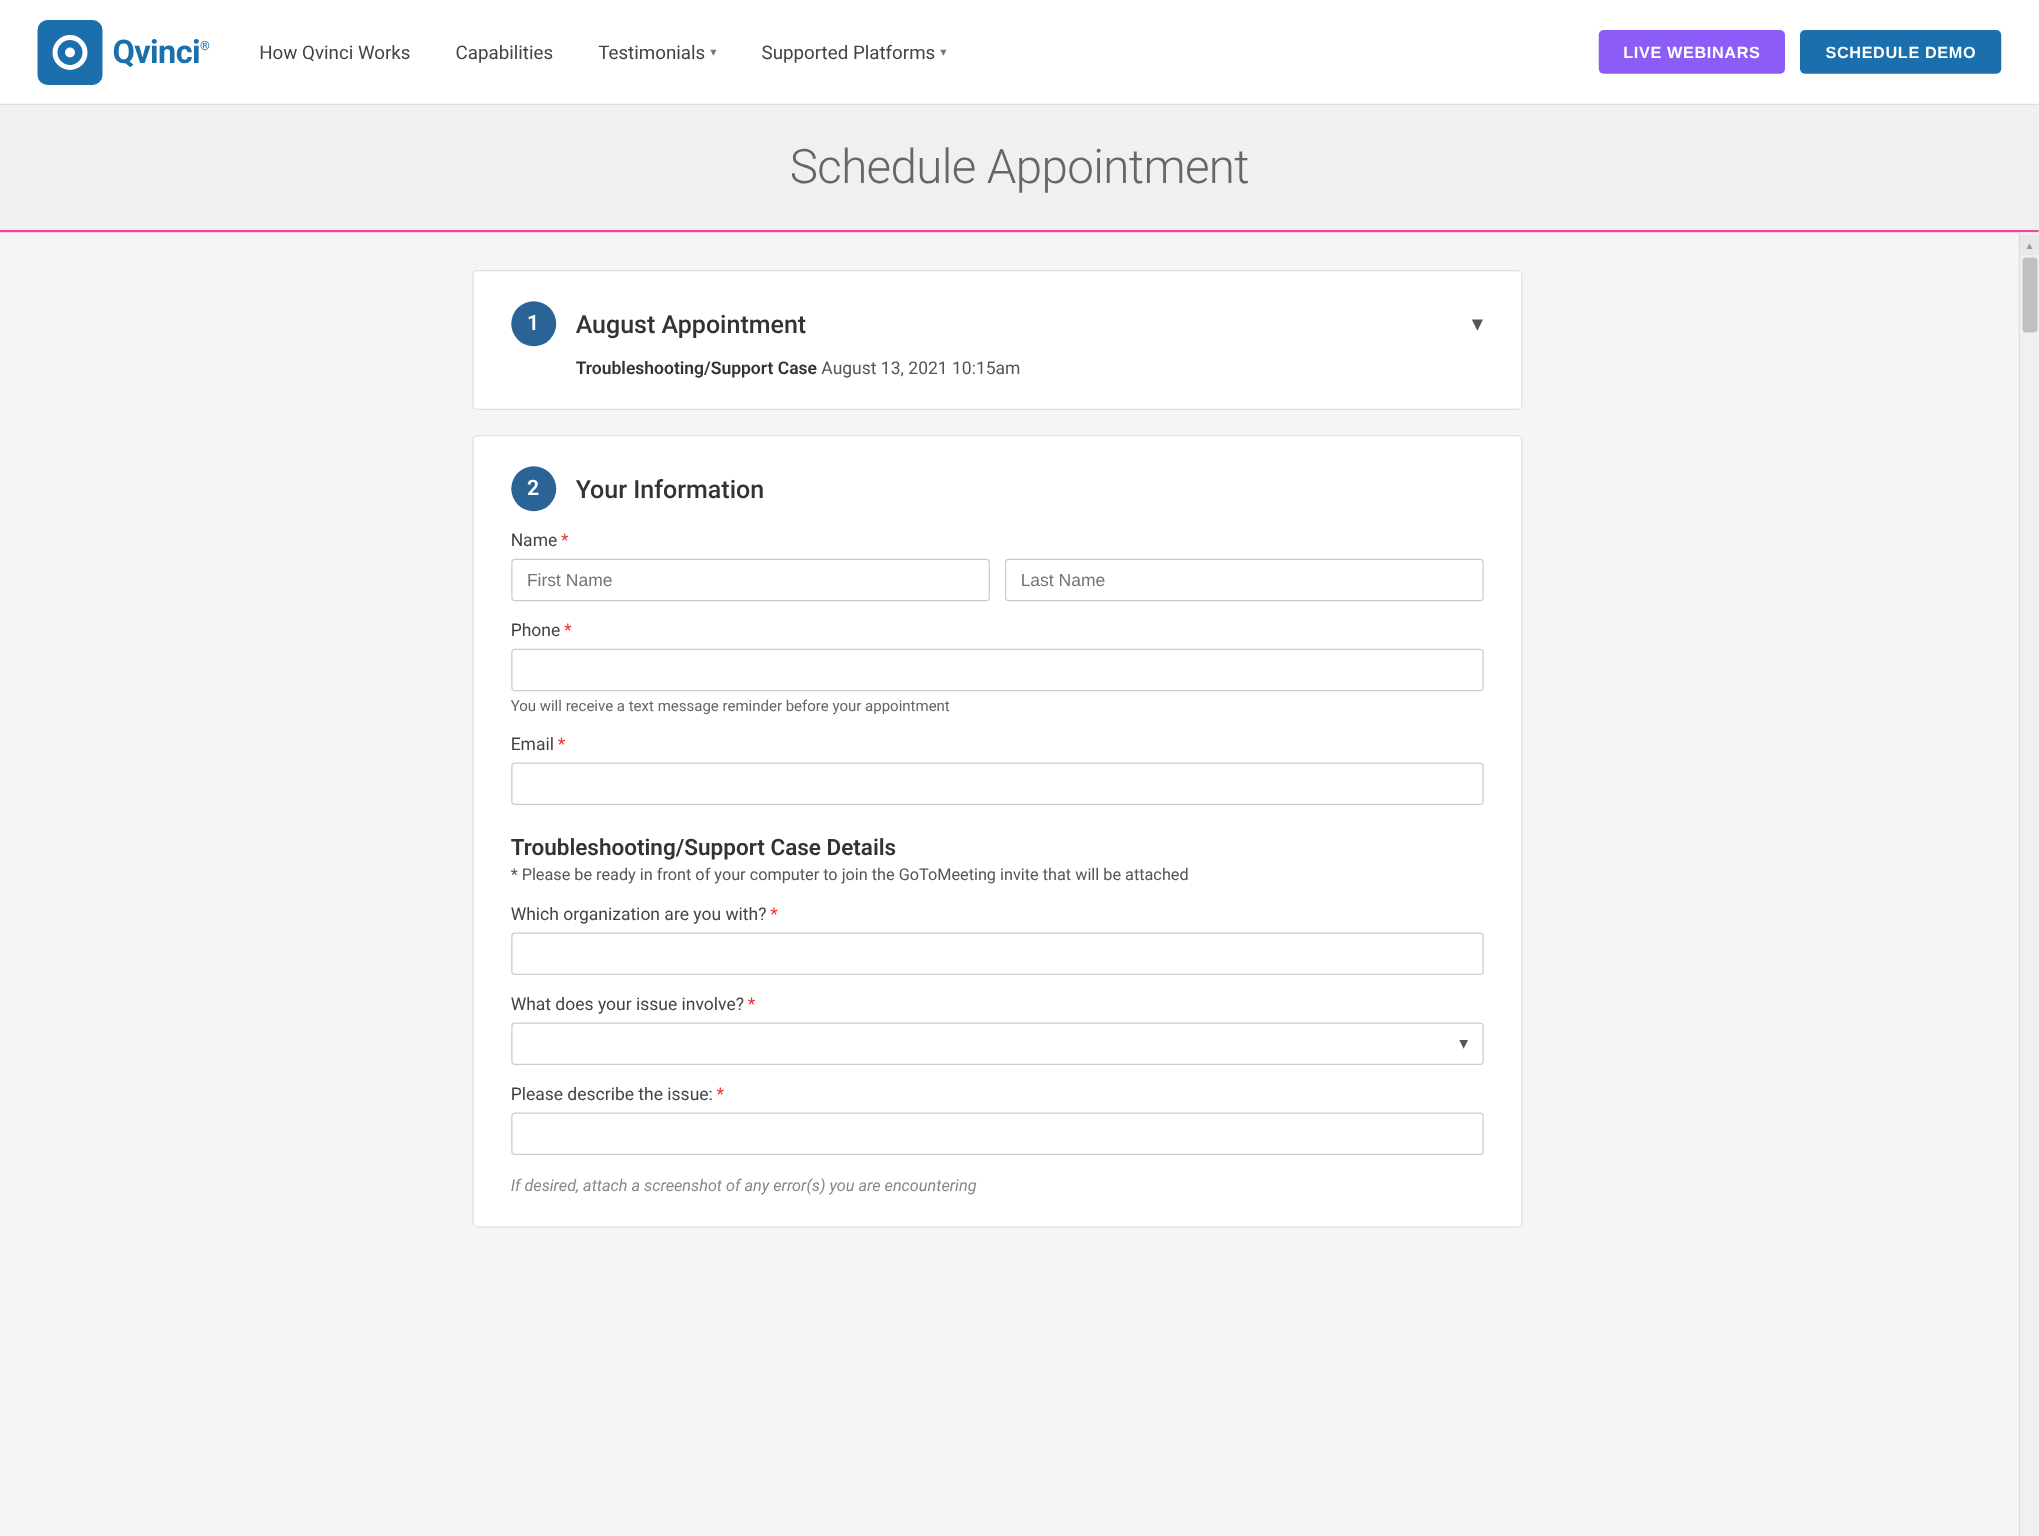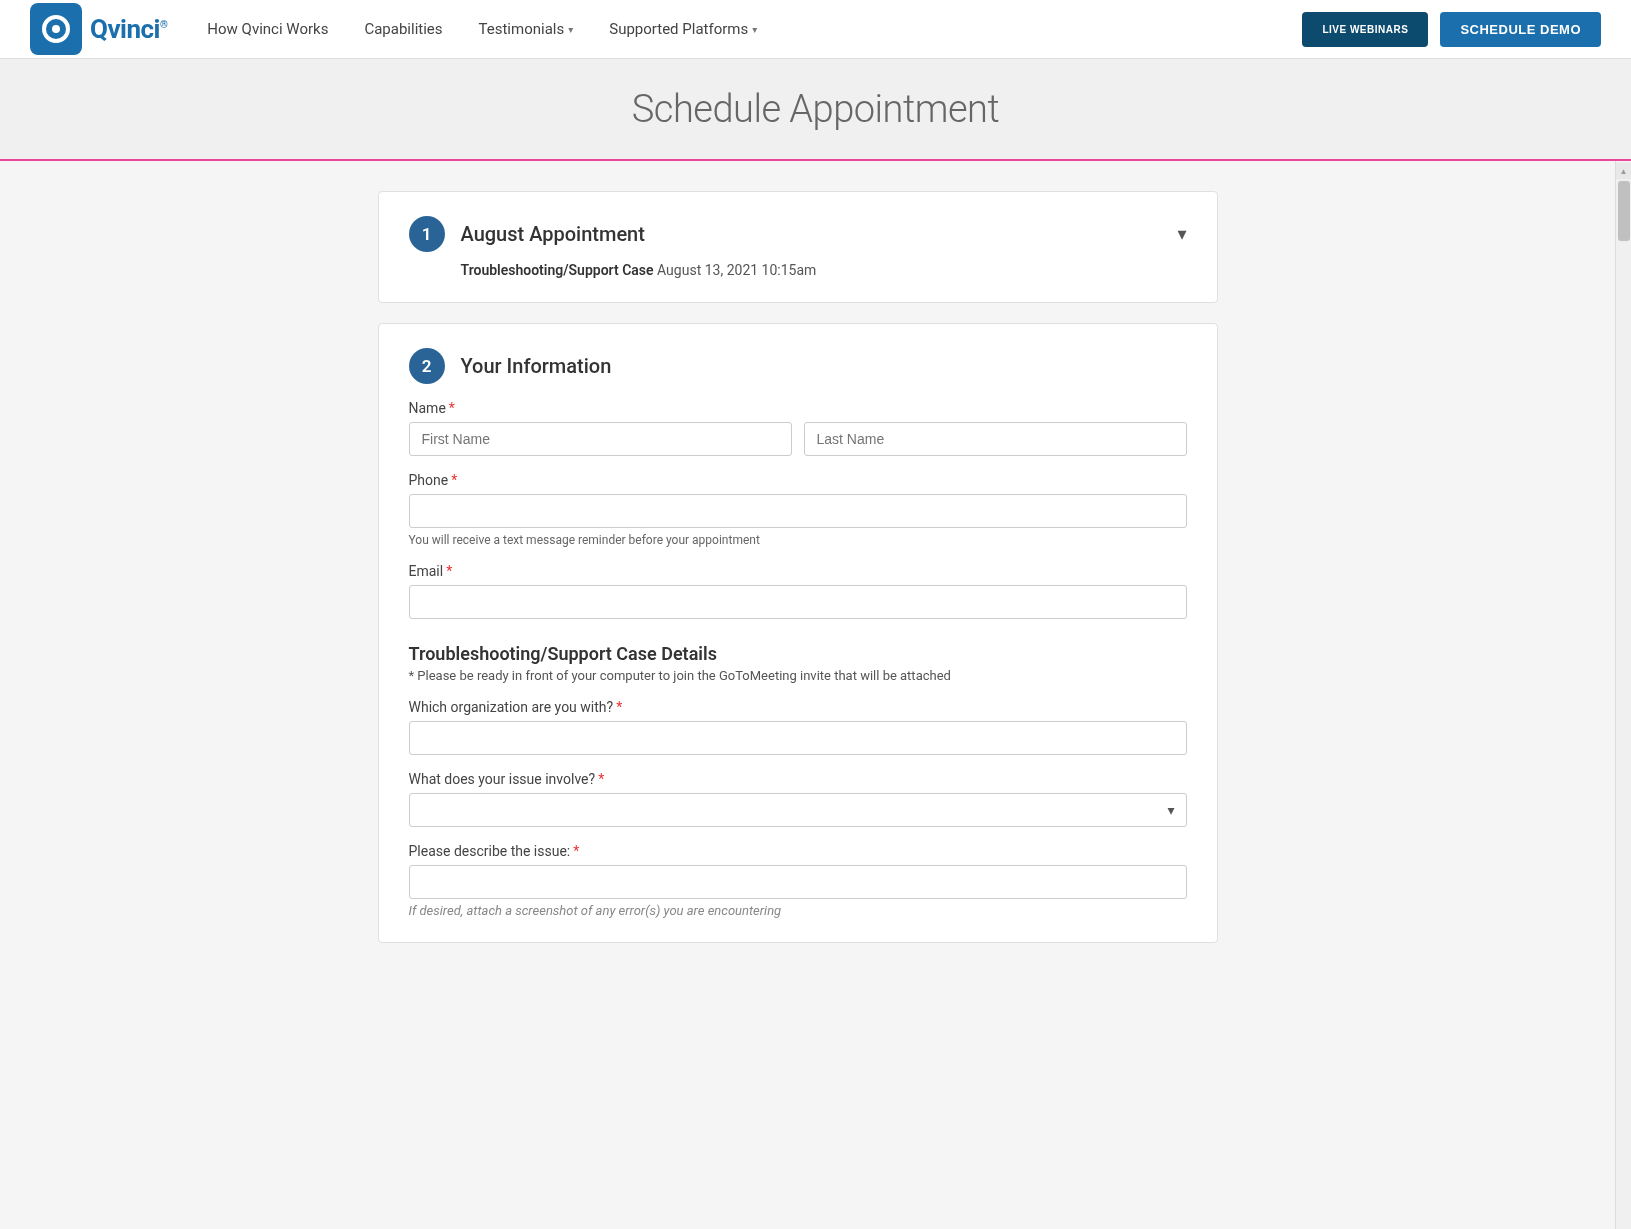--- a/index.html
+++ b/index.html
@@ -5,21 +5,21 @@
     * { box-sizing: border-box; margin: 0; padding: 0; }
     body { font-family: -apple-system, BlinkMacSystemFont, 'Segoe UI', Roboto, sans-serif; background: #f5f5f5; color: #333; }
 
     
     .navbar {
       background: #fff;
       border-bottom: 1px solid #ddd;
       display: flex;
       align-items: center;
       padding: 0 30px;
-      height: 59px;
+      height: 84px;
       position: relative;
       z-index: 10;
     }
     .navbar-logo {
       display: flex;
       align-items: center;
       margin-right: 40px;
     }
     .logo-icon {
       width: 52px;
@@ -79,26 +79,26 @@
     .chevron-down {
       font-size: 10px;
       color: #777;
     }
     .nav-buttons {
       display: flex;
       gap: 12px;
       margin-left: auto;
     }
     .btn-live {
-      background: #0c4a6e;
+      background: #8b5cf6;
       color: #fff;
       border: none;
       padding: 10px 20px;
       border-radius: 4px;
-      font-size: 10px;
+      font-size: 13px;
       font-weight: 700;
       letter-spacing: 0.5px;
       cursor: pointer;
       text-transform: uppercase;
     }
     .btn-demo {
       background: #1a6fac;
       color: #fff;
       border: none;
       padding: 10px 20px;
@@ -300,21 +300,21 @@
       font-size: 14px;
     }
 
     .section-2-body {
       margin-top: 16px;
     }
 
     .partial-visible {
       font-size: 13px;
       color: #888;
-      margin-top: 4px;
+      margin-top: 18px;
       font-style: italic;
     }
   </style>
 </head>
 <body>
 
 <nav class="navbar">
   <div class="navbar-logo">
     <div class="logo-icon">
       <div class="logo-inner-circle"></div>

